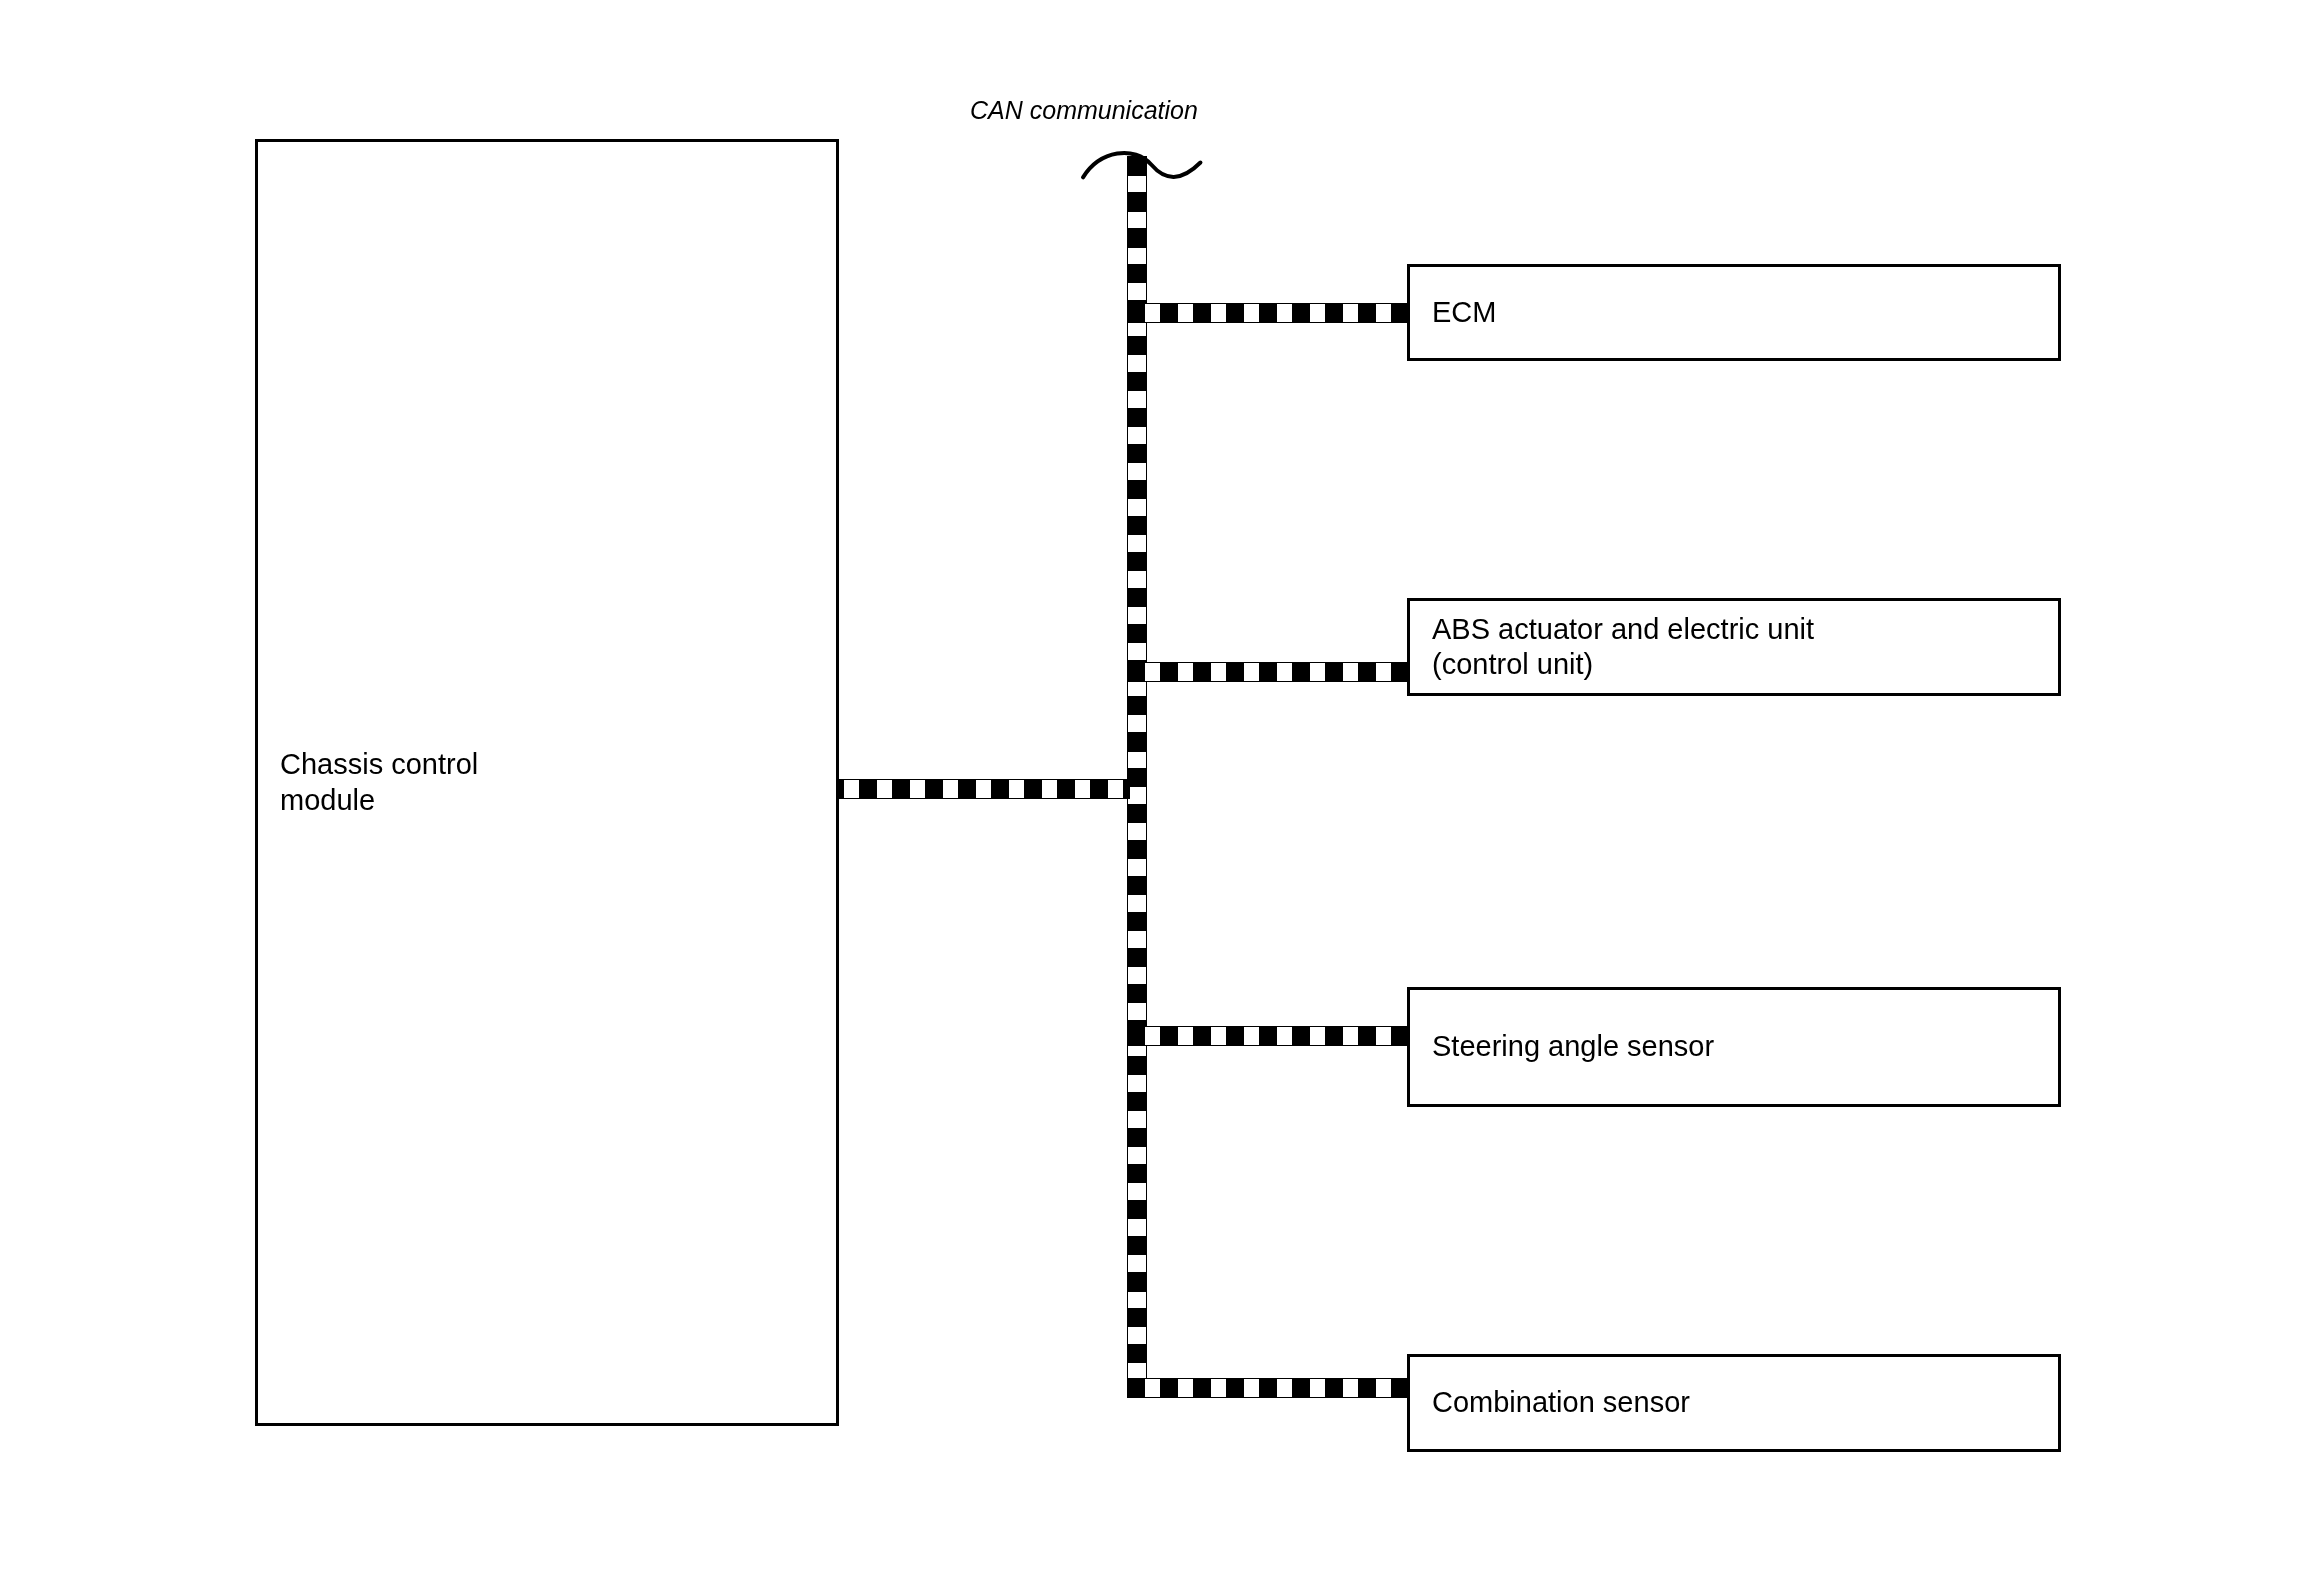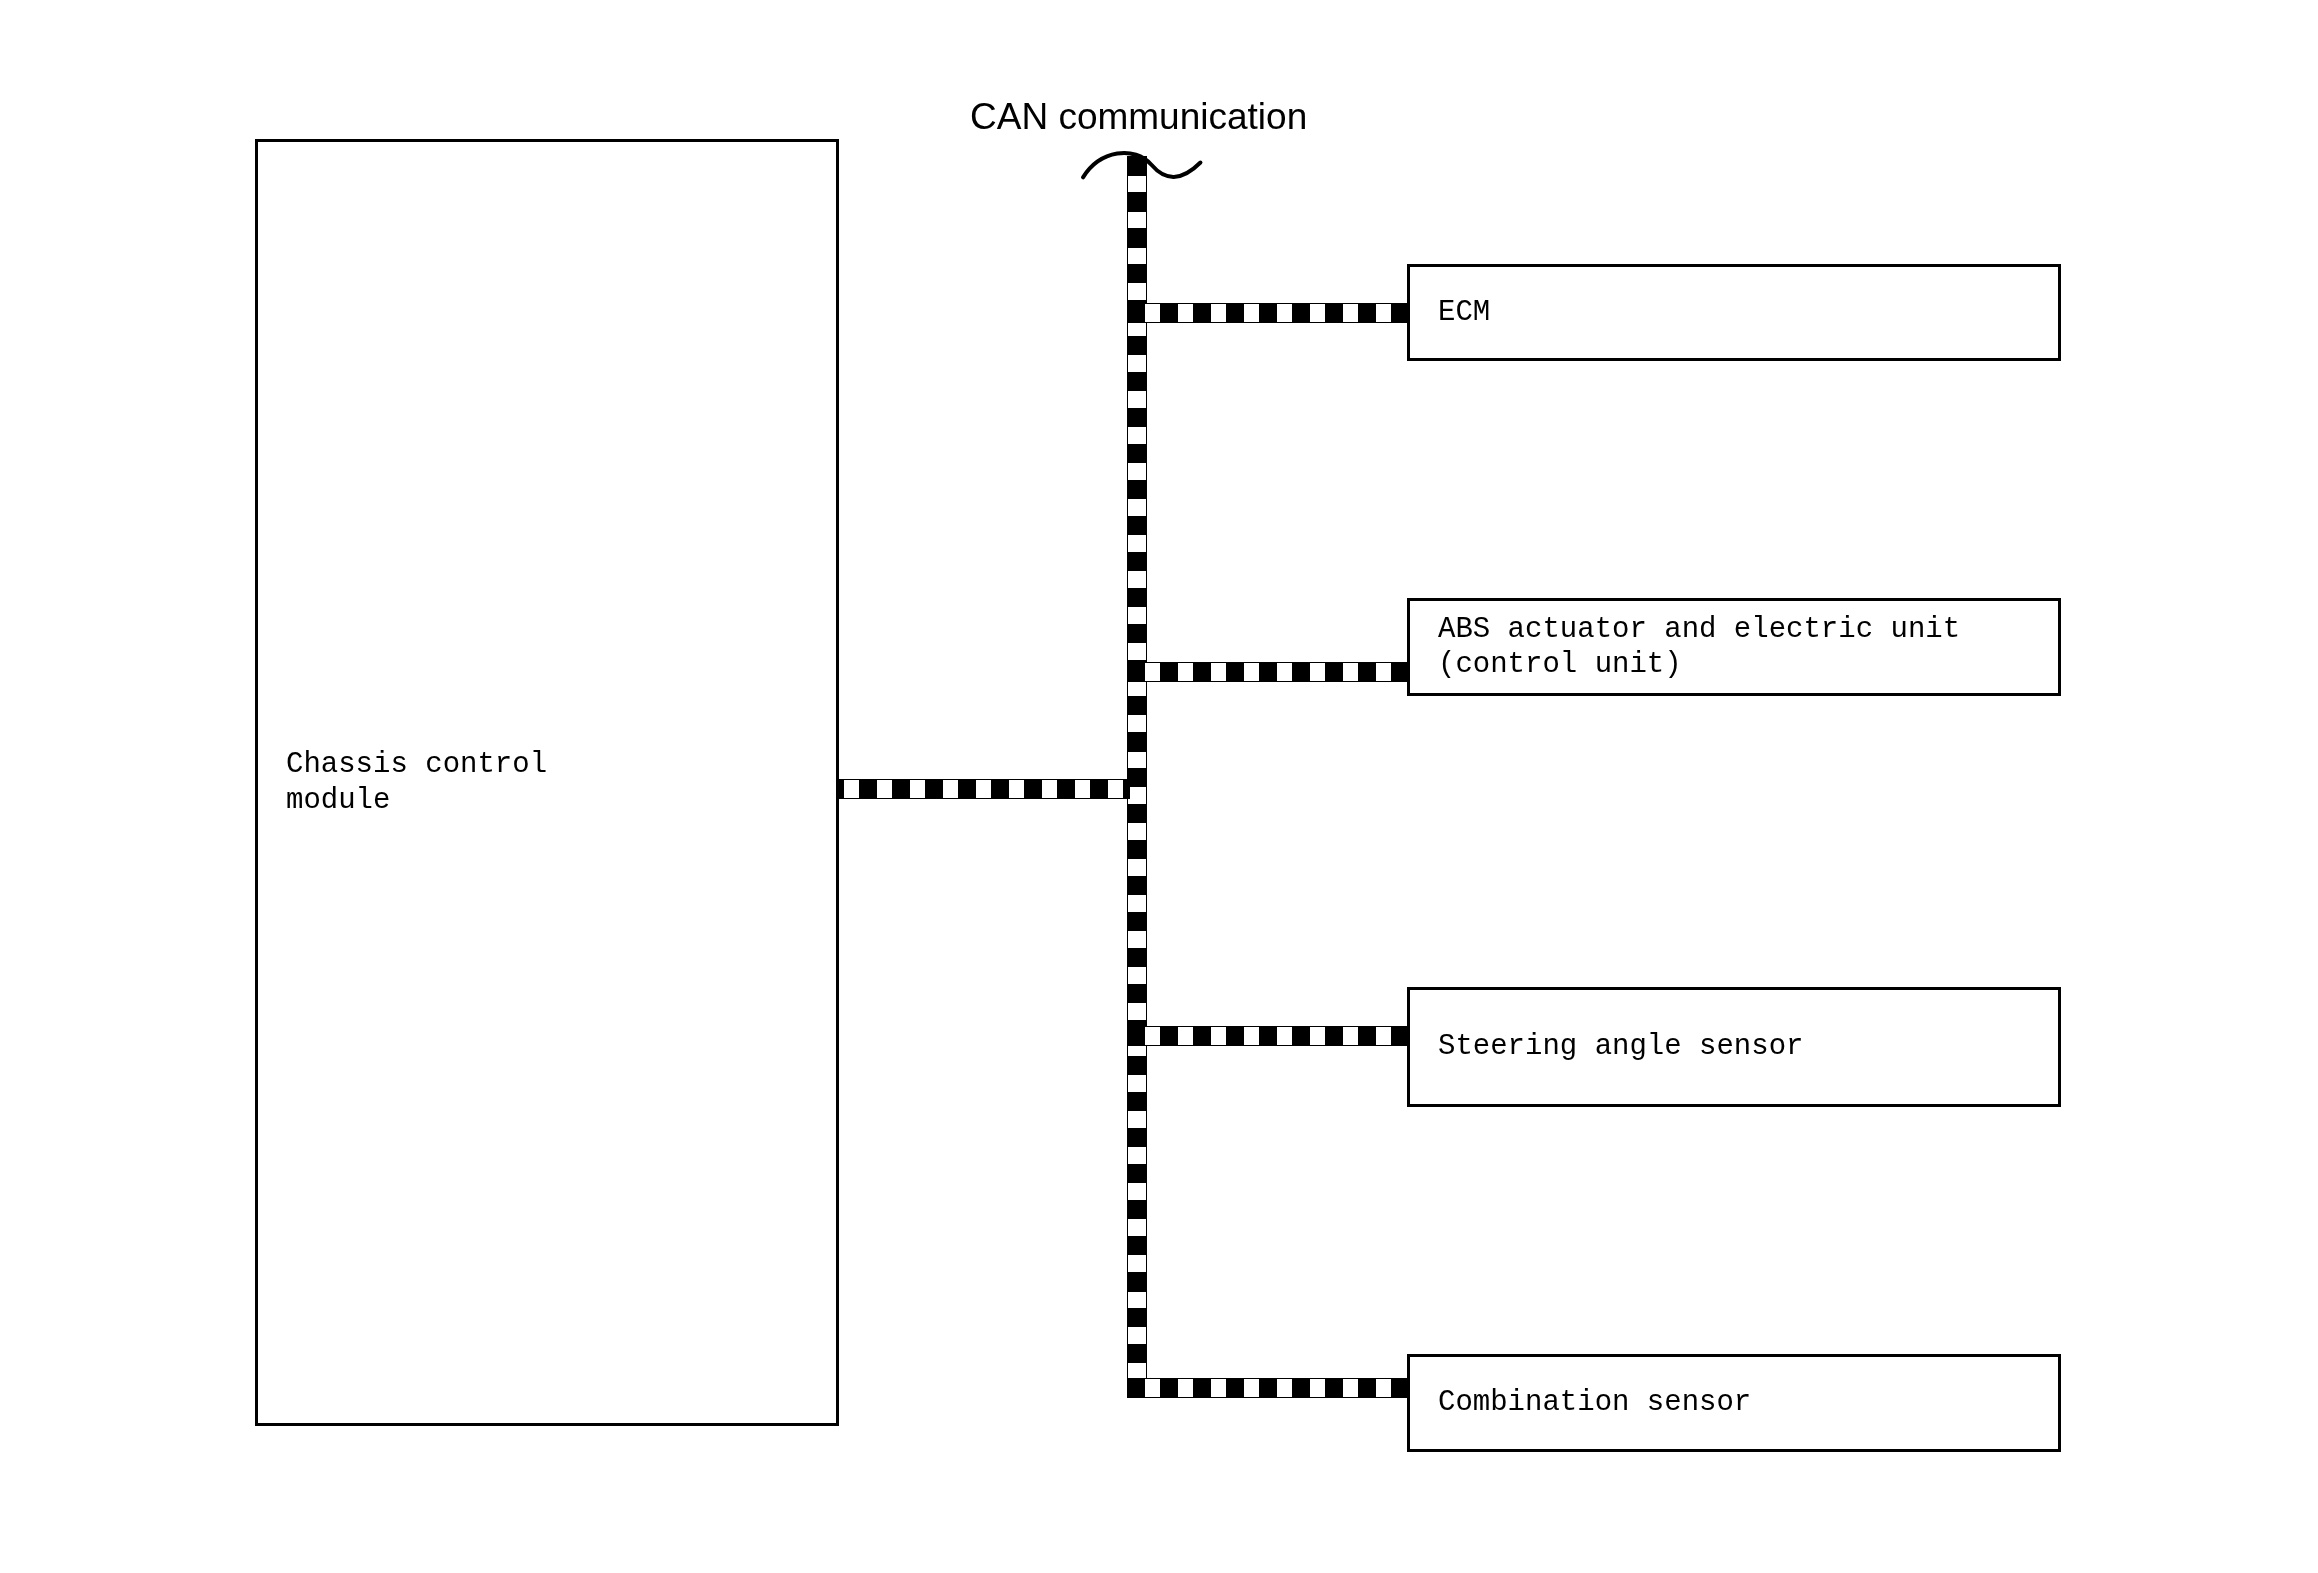--- a/index.html
+++ b/index.html
@@ -25,23 +25,22 @@
     background: #ffffff;
     display: flex;
     flex-direction: column;
     justify-content: center;
     z-index: 3;
   }
   .box .box-label {
     font-size: 29px;
     line-height: 1.22;
     white-space: pre-line;
-    padding-left: 28px;
+    padding-left: 22px;
     letter-spacing: 0px;
-    font-family: Liberation Mono, monospace;
   }
 
   #chassis-box {
     left: 255px;
     top: 139px;
     width: 584px;
     height: 1287px;
   }
   #ecm-box {
     left: 1407px;
@@ -126,23 +125,24 @@
     left: 1127px;
     top: 1378px;
     width: 282px;
   }
 
   
   #can-label {
     position: absolute;
     left: 970px;
     top: 96px;
-    font-size: 37px;
+    font-size: 25px;
     white-space: nowrap;
     z-index: 4;
+    font-style: italic;
   }
   #can-leader {
     position: absolute;
     left: 1079px;
     top: 142px;
     width: 138px;
     height: 57px;
     z-index: 1;
   }
 </style>

